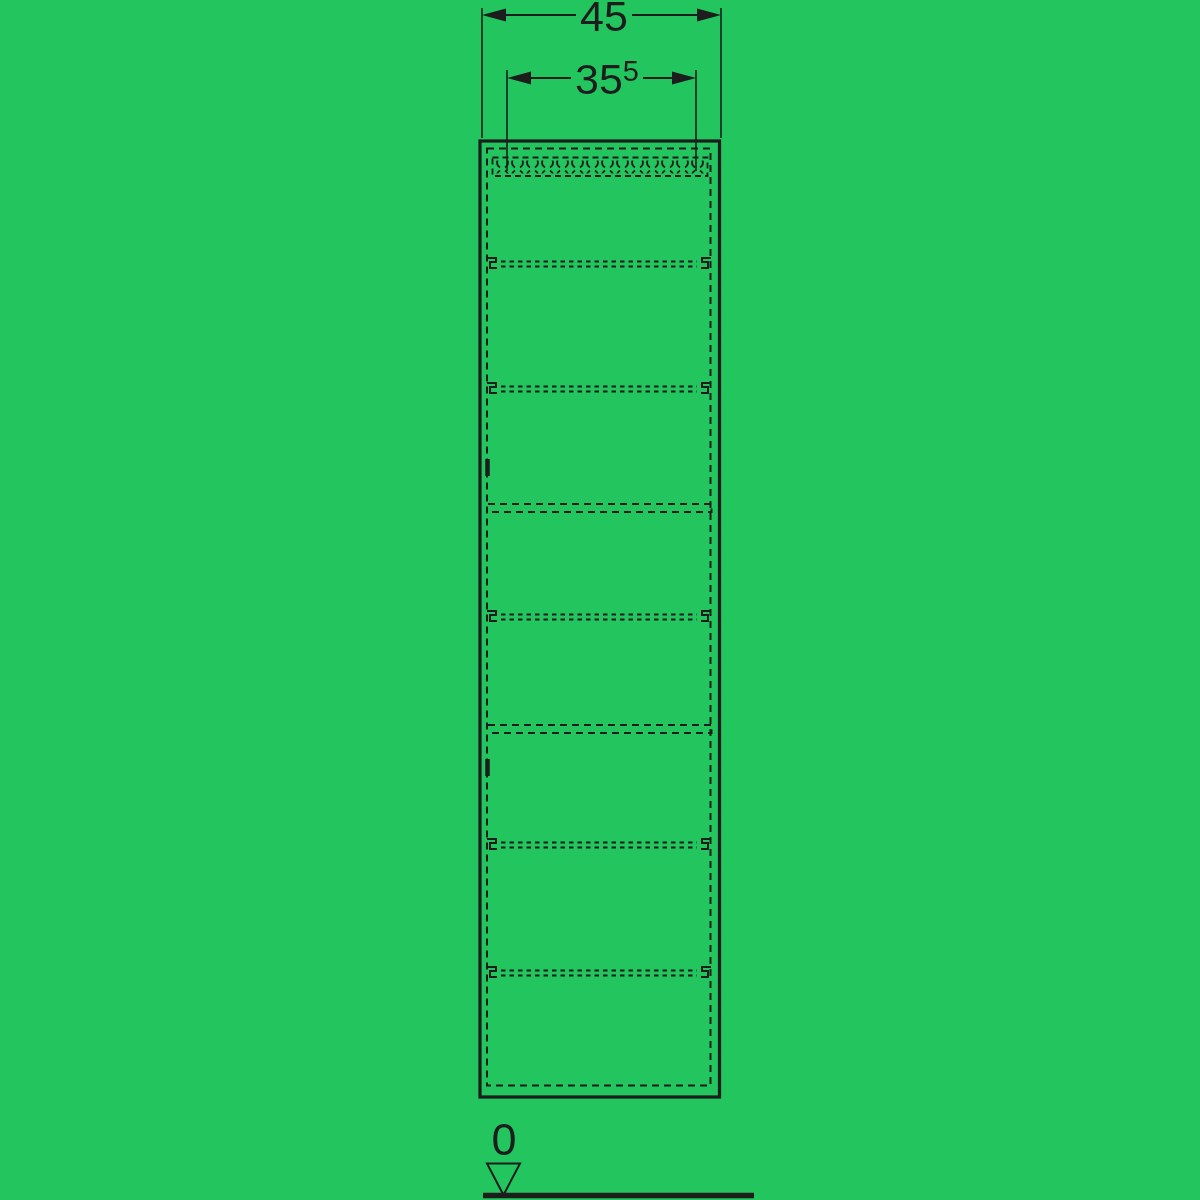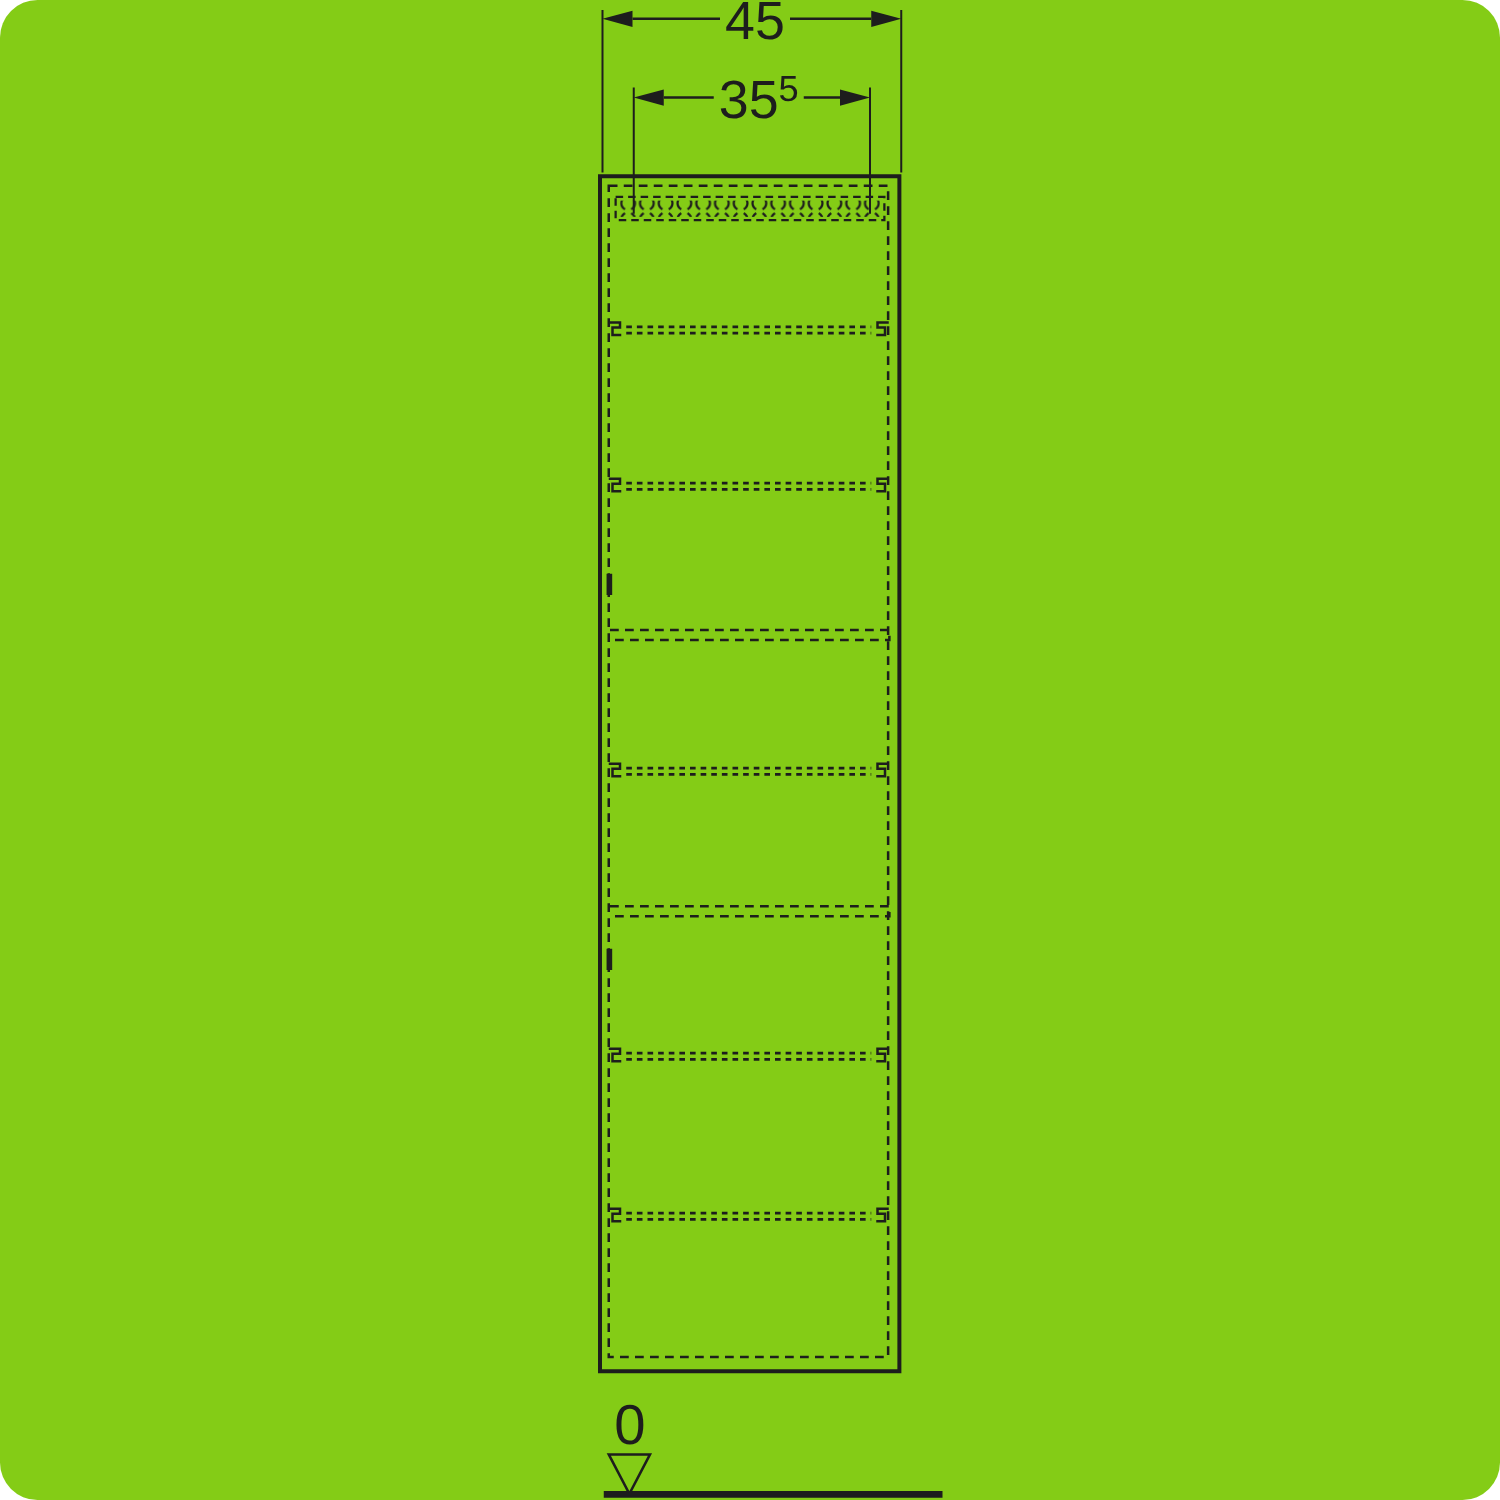--- a/index.html
+++ b/index.html
@@ -4,24 +4,23 @@
 <style>
   html, body {
     margin: 0;
     padding: 0;
     background: #ffffff;
   }
   .canvas {
     position: relative;
     width: 1200px;
     height: 1200px;
-    background: #84cc16;
+    background: #22c55e;
     overflow: hidden;
     font-family: "Liberation Sans", sans-serif;
-    border-radius: 30px;
   }
   .canvas svg {
     position: absolute;
     top: 0;
     left: 0;
   }
   text {
     font-family: "Liberation Sans", sans-serif;
     font-weight: 400;
   }

